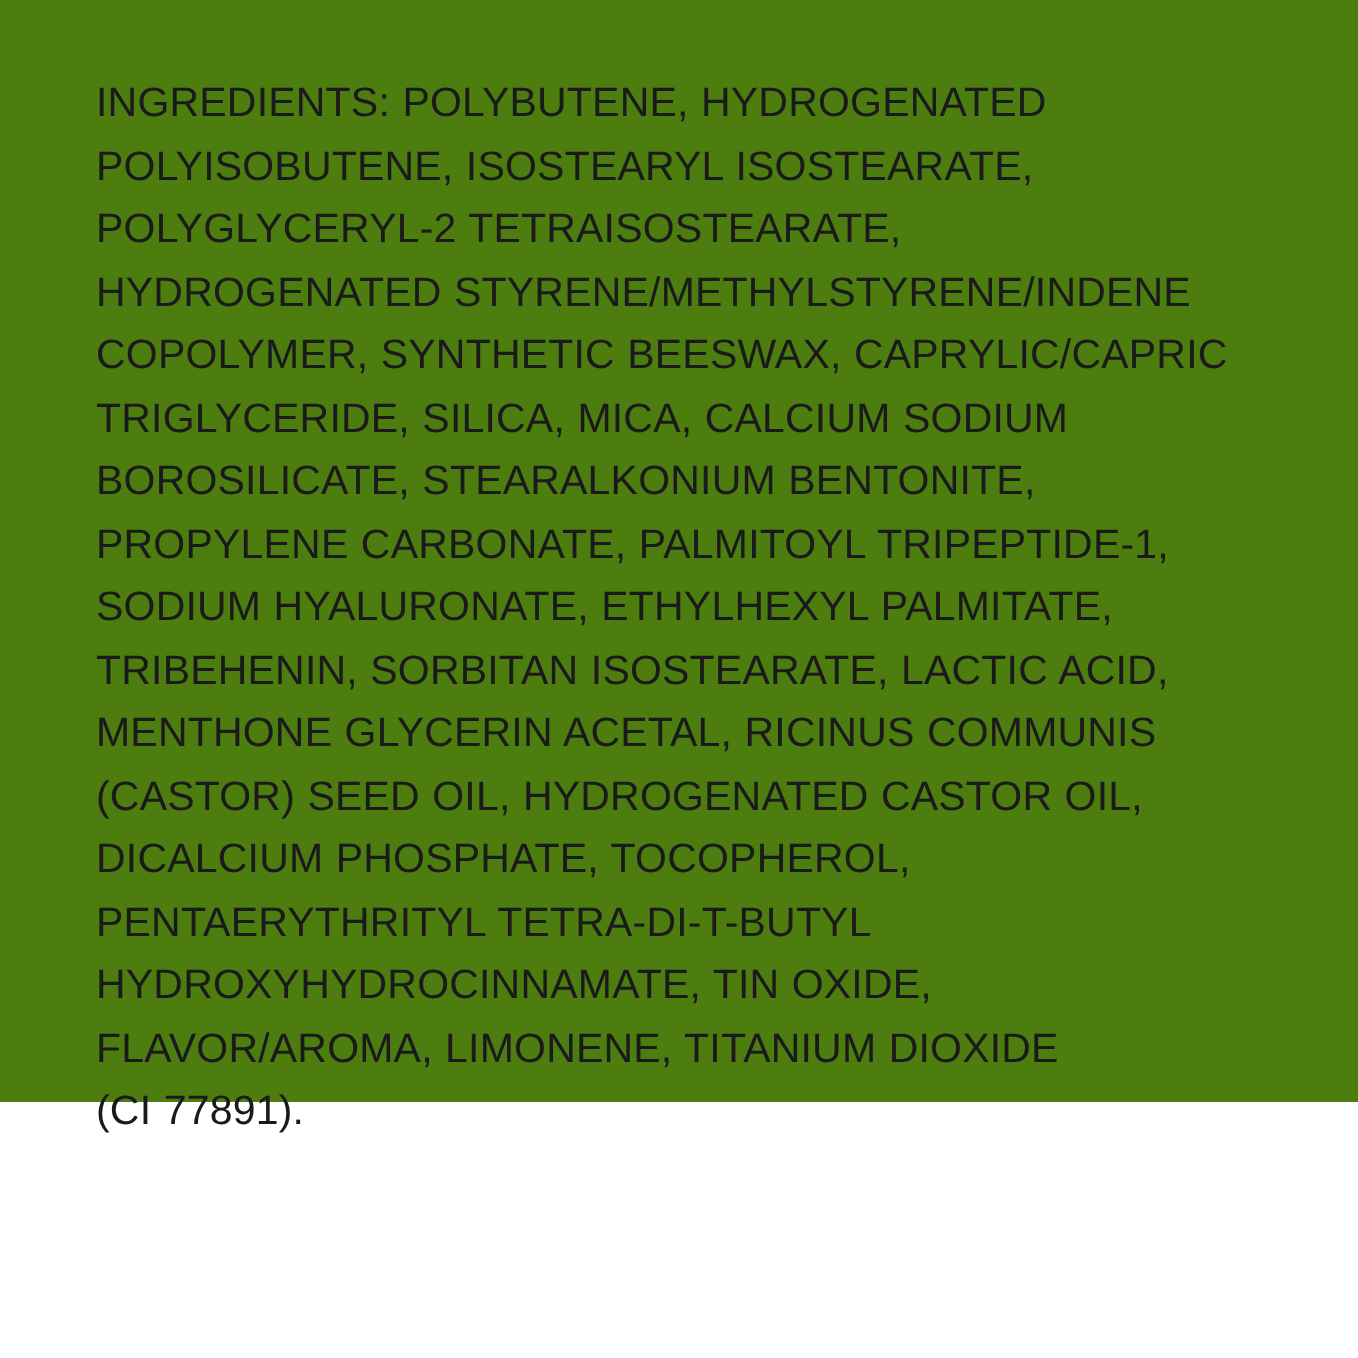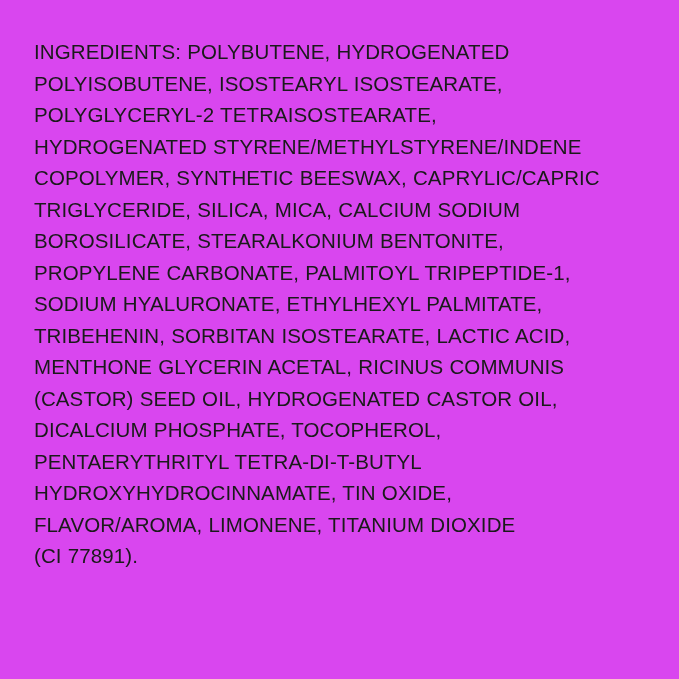--- a/index.html
+++ b/index.html
@@ -10,23 +10,23 @@
   body {
     width: 679px;
     height: 679px;
     overflow: hidden;
     font-family: "Liberation Sans", sans-serif;
     color: #111111;
   }
   .page {
     box-sizing: border-box;
     width: 679px;
-    height: 679px;
-    background: #d946ef;
-    padding: 36px 34px 0 34px;
+    height: 551px;
+    background: #4d7c0f;
+    padding: 36px 34px 0 48px;
   }
   .ingredients-block {
     font-size: 20.5px;
     line-height: 31.5px;
     letter-spacing: 0.1px;
     color: #1a1a1a;
     white-space: pre-line;
     text-align: left;
     word-spacing: 0.4px;
   }

